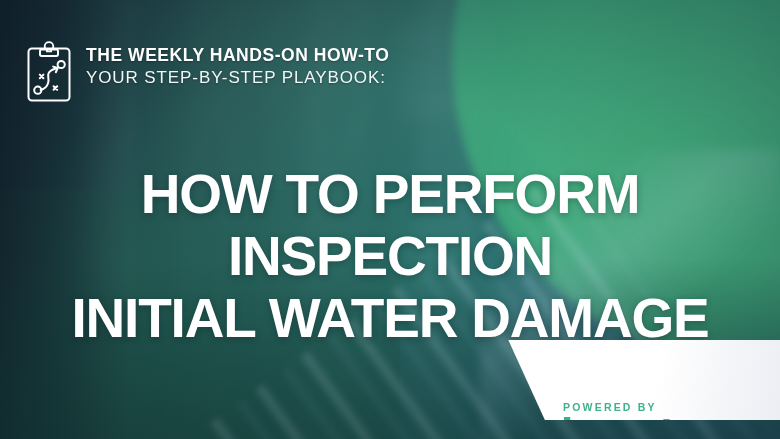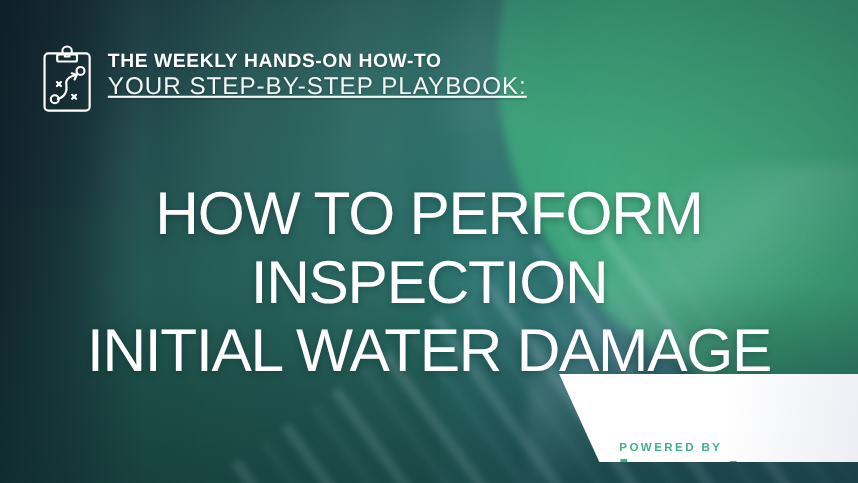--- a/index.html
+++ b/index.html
@@ -115,58 +115,57 @@
   }
   .vignette {
     position: absolute;
     inset: 0;
     background: radial-gradient(ellipse at 42% 48%, rgba(0,0,0,0) 38%, rgba(6,20,28,0.30) 100%);
   }
 
   
   .header {
     position: absolute;
-    left: 36px;
+    left: 24px;
     top: 40px;
     display: flex;
     align-items: flex-start;
     gap: 12px;
     justify-content: space-between;
   }
   .clipboard-icon { width: 50px; height: 64px; display: block; flex: 0 0 auto; }
   .eyebrow-text { padding-top: 4px; }
   .eyebrow-1 {
     color: #ffffff;
     font-size: 17.5px;
     font-weight: bold;
     letter-spacing: 0.55px;
     line-height: 22px;
     white-space: nowrap;
     text-shadow: 0 1px 2px rgba(0,0,0,0.30);
   }
   .eyebrow-2 {
     color: #f2f7f7;
-    font-size: 22px;
+    font-size: 17px;
     font-weight: normal;
     letter-spacing: 0.9px;
     line-height: 24px;
     white-space: nowrap;
     text-shadow: 0 1px 2px rgba(0,0,0,0.28);
-    text-decoration: underline;
   }
 
   
   .headline {
     position: absolute;
     left: 0;
     right: 0;
     top: 126px;
     text-align: center;
     color: #ffffff;
-    font-weight: normal;
+    font-weight: bold;
     font-size: 55px;
     line-height: 62px;
     letter-spacing: -1.2px;
     text-shadow: 0 2px 7px rgba(8,28,34,0.32);
     padding: 0 14px;
   }
   .headline .ln { display: block; white-space: nowrap; }
 
   
   .badge {

